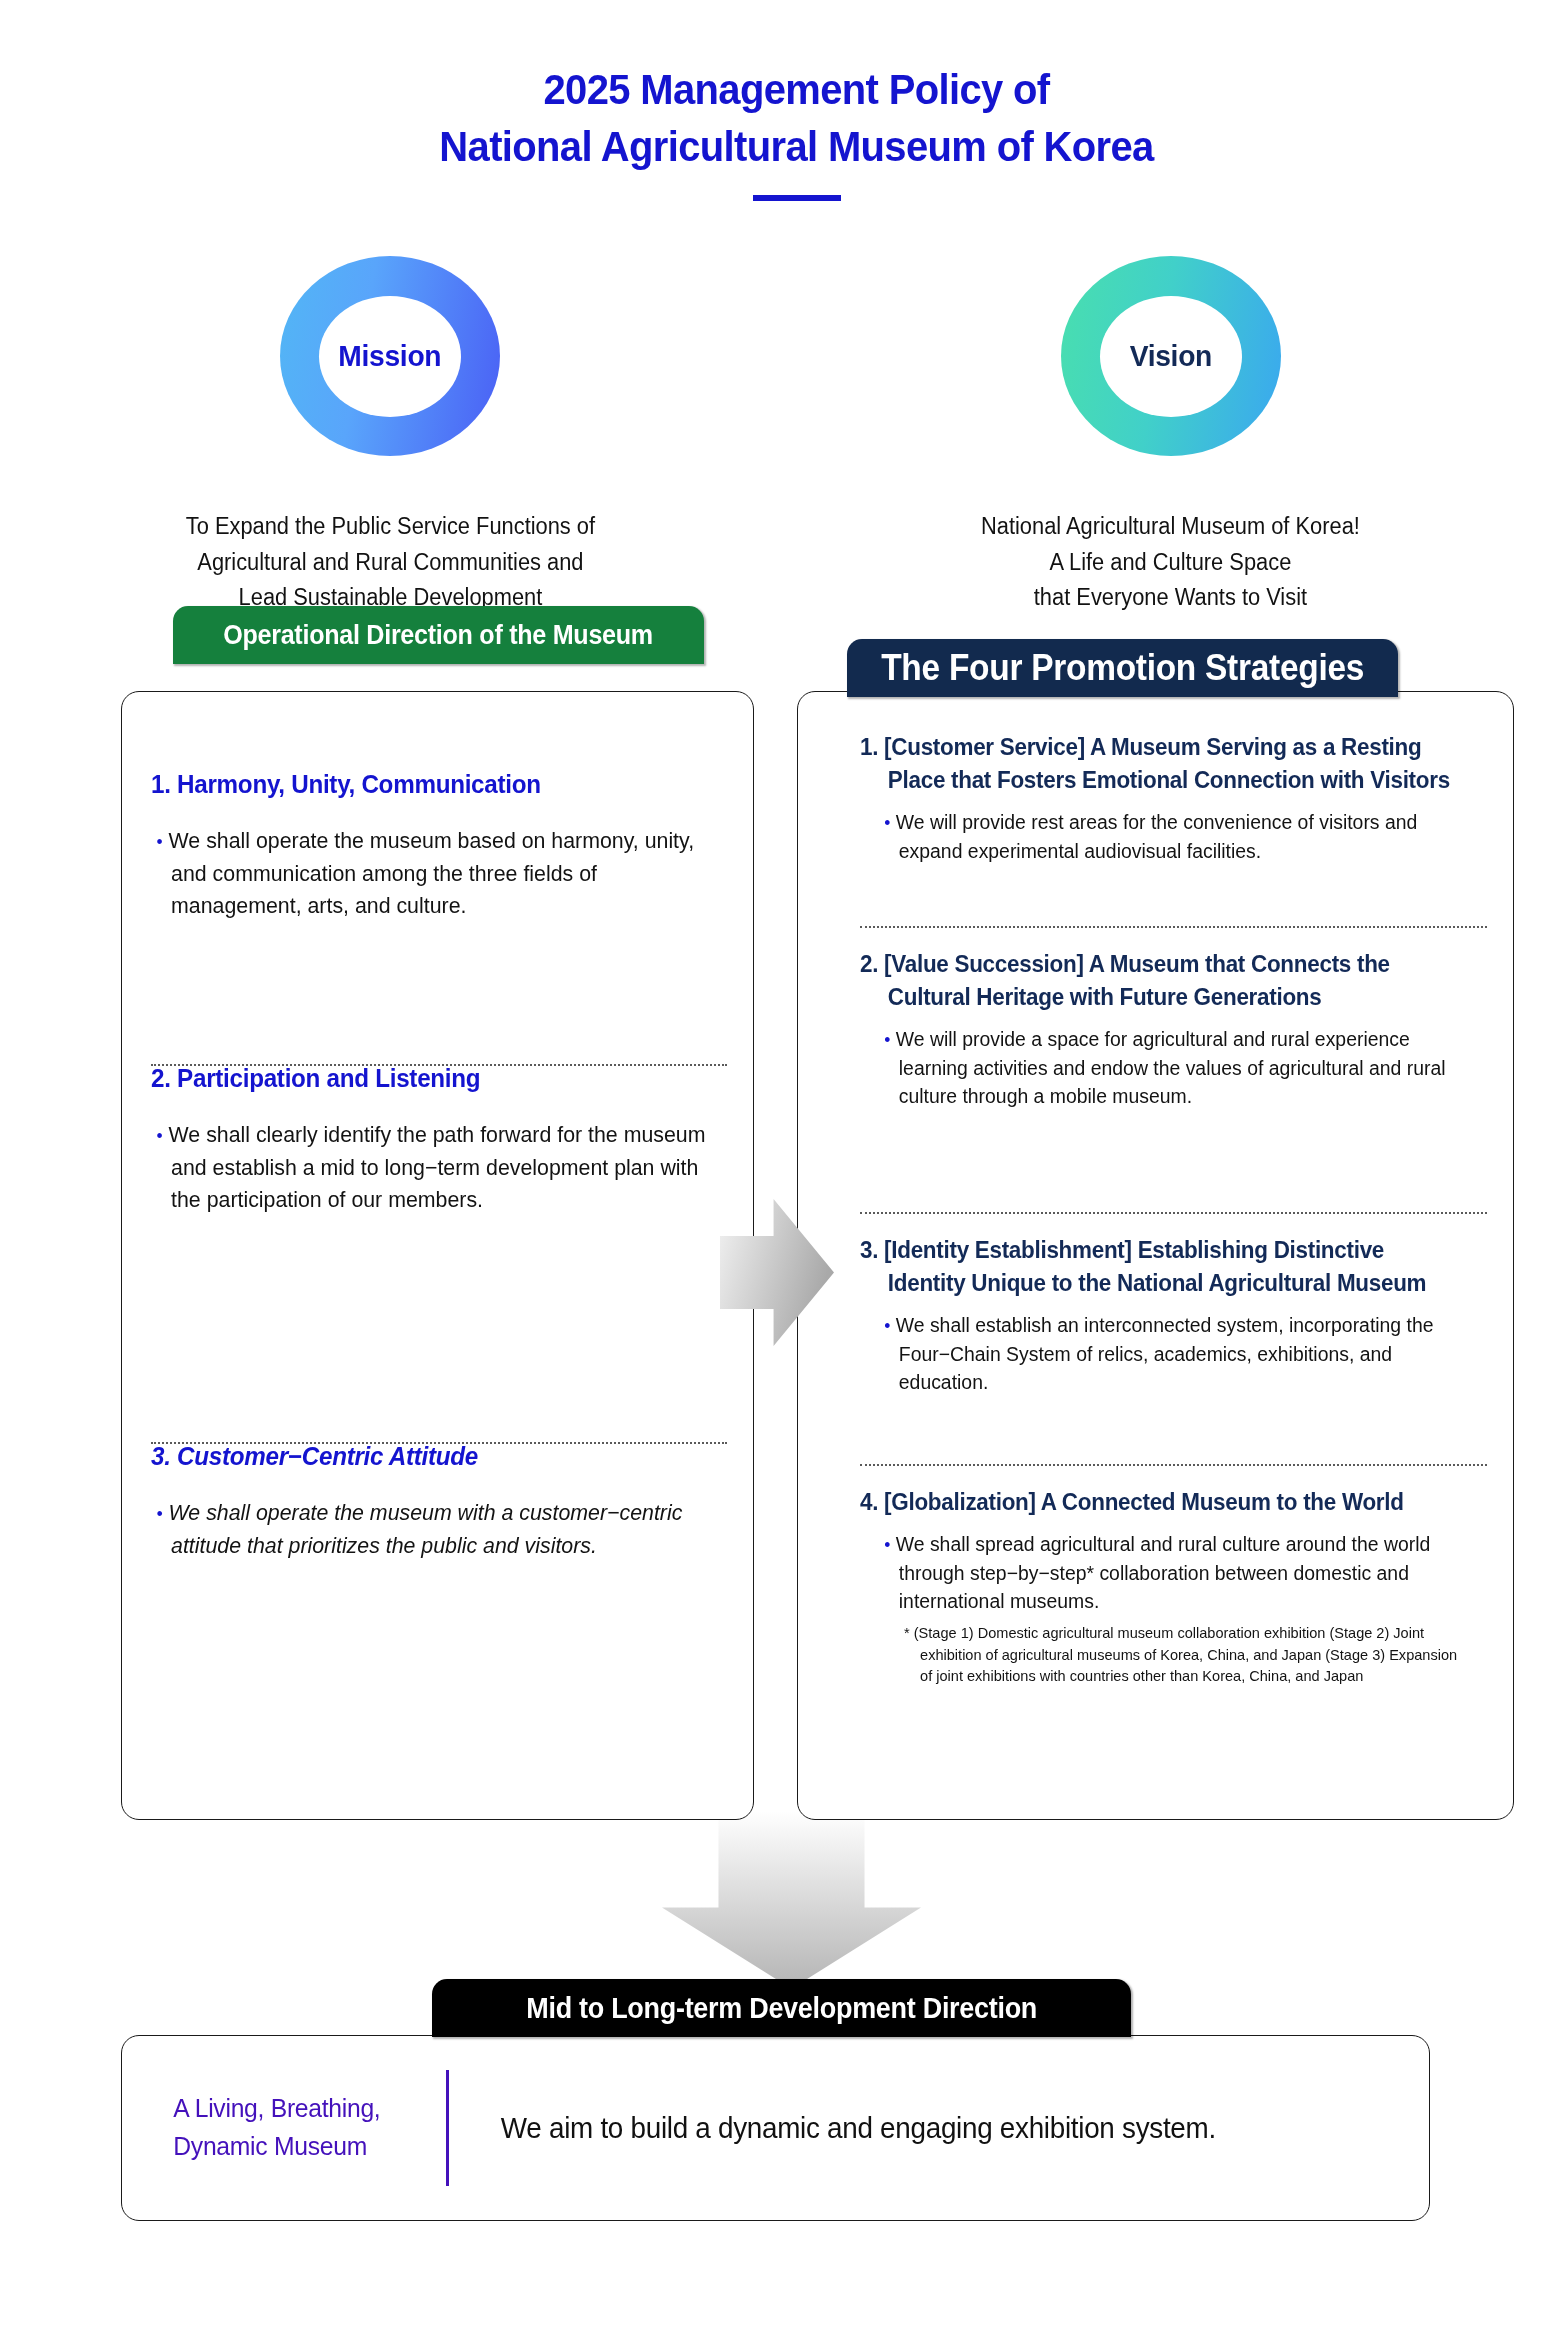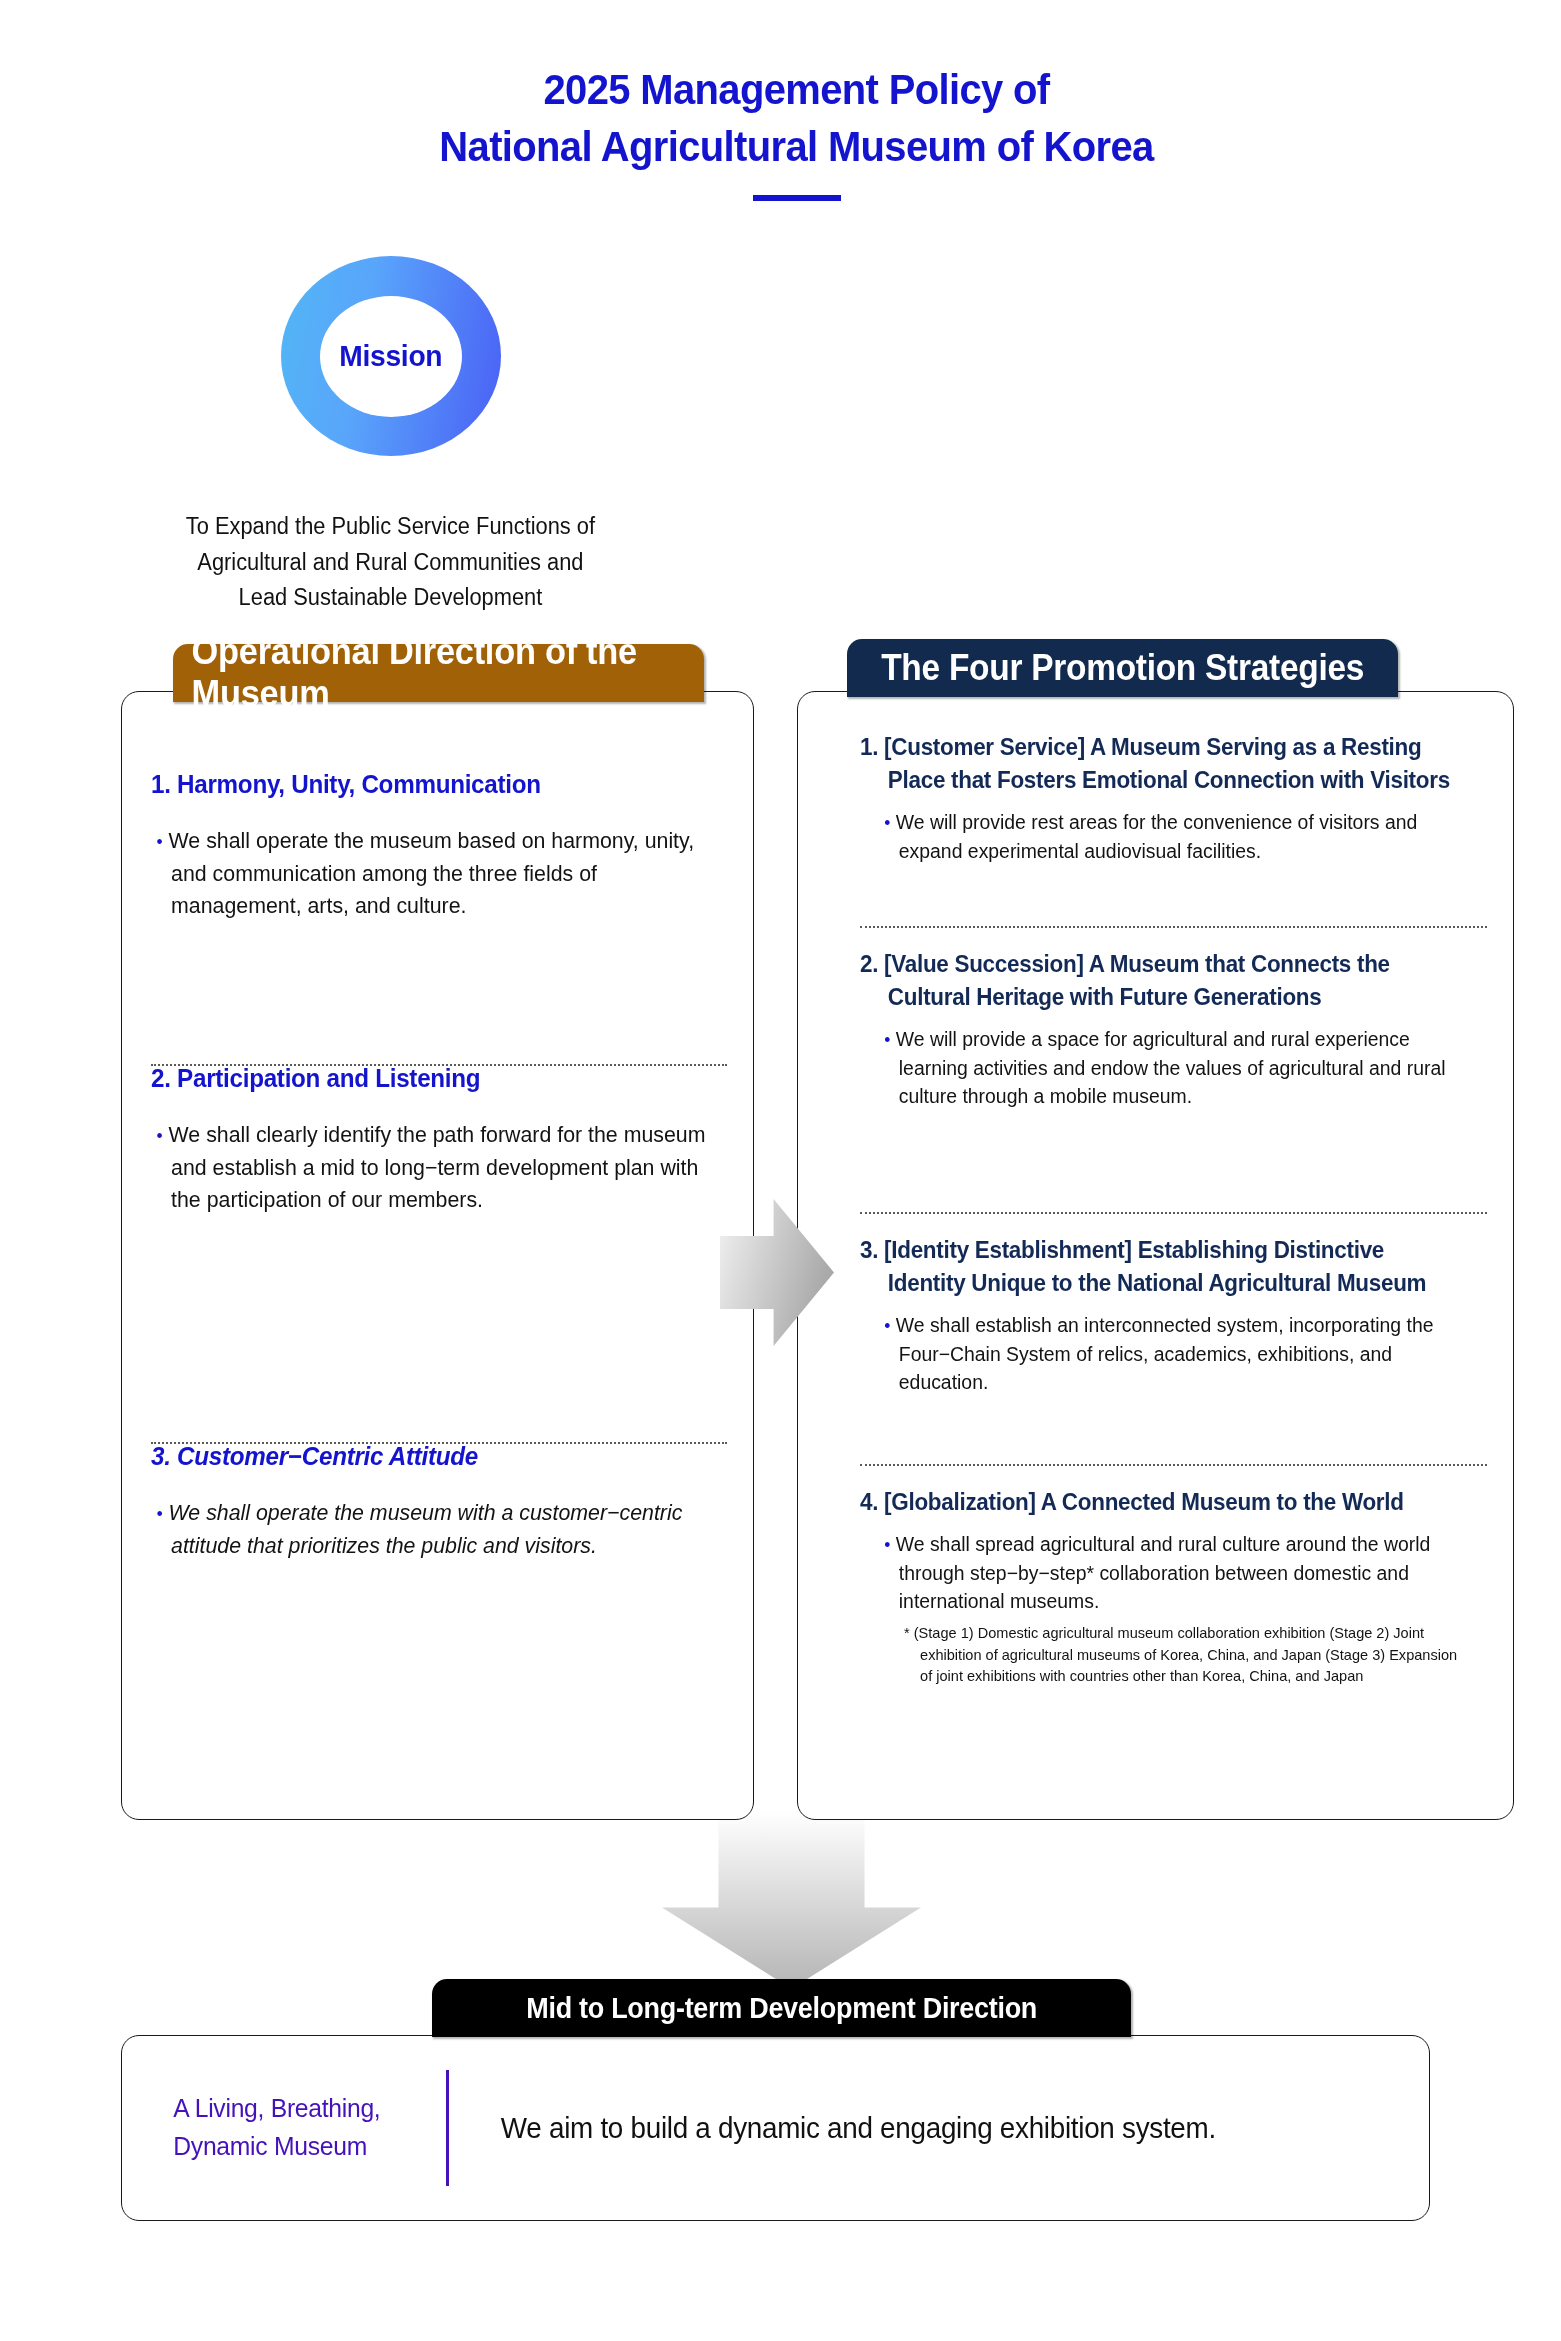--- a/index.html
+++ b/index.html
@@ -60,21 +60,21 @@
   .badge {
     position: absolute;
     height: 58px;
     border-radius: 15px 15px 0 0;
     display: flex; align-items: center; justify-content: center;
     color: #ffffff; font-weight: 700; letter-spacing: -0.3px;
     box-shadow: 1.4px 1.4px 2.1px rgba(0,0,0,0.30);
     z-index: 4;
   }
   .badge span { transform: scaleX(0.93); display: inline-block; }
-  #badge-left  { left: 173px;  top: 644px;  width: 531px; background: #a16207; font-size: 37px; }
+  #badge-left  { left: 173px;  top: 606px;  width: 531px; background: #15803d; font-size: 27px; }
   #badge-right { left: 847px; top: 639px;  width: 551px; background: #122a4e; font-size: 36px; }
   #badge-bottom{ left: 432px;  top: 1979px; width: 699px; background: #000000; font-size: 29px; }
 
   
   .panel {
     position: absolute; background: #ffffff;
     border: 1.4px solid #1a1a1a; border-radius: 18px;
     z-index: 2;
   }
   #panel-left  { left: 121px;  top: 691px; width: 633px;  height: 1129px; }
@@ -179,20 +179,32 @@
           <span class="ring-label mission">Mission</span>
         </div>
       </div>
       <div class="mv-caption">
         <div>To Expand the Public Service Functions of</div>
         <div>Agricultural and Rural Communities and</div>
         <div>Lead Sustainable Development</div>
       </div>
     </div>
 
+    <div class="mv-col">
+      <div class="ring vision">
+        <div class="hole">
+          <span class="ring-label vision">Vision</span>
+        </div>
+      </div>
+      <div class="mv-caption">
+        <div>National Agricultural Museum of Korea!</div>
+        <div>A Life and Culture Space</div>
+        <div>that Everyone Wants to Visit</div>
+      </div>
+    </div>
 
   </div>
 
   <svg class="arrow-down" viewBox="0 0 376 258">
     <defs>
       <linearGradient id="gradDown" x1="0" y1="0" x2="0" y2="1">
         <stop offset="0%" stop-color="#ffffff"></stop>
         <stop offset="100%" stop-color="#b4b4b4"></stop>
       </linearGradient>
     </defs>

